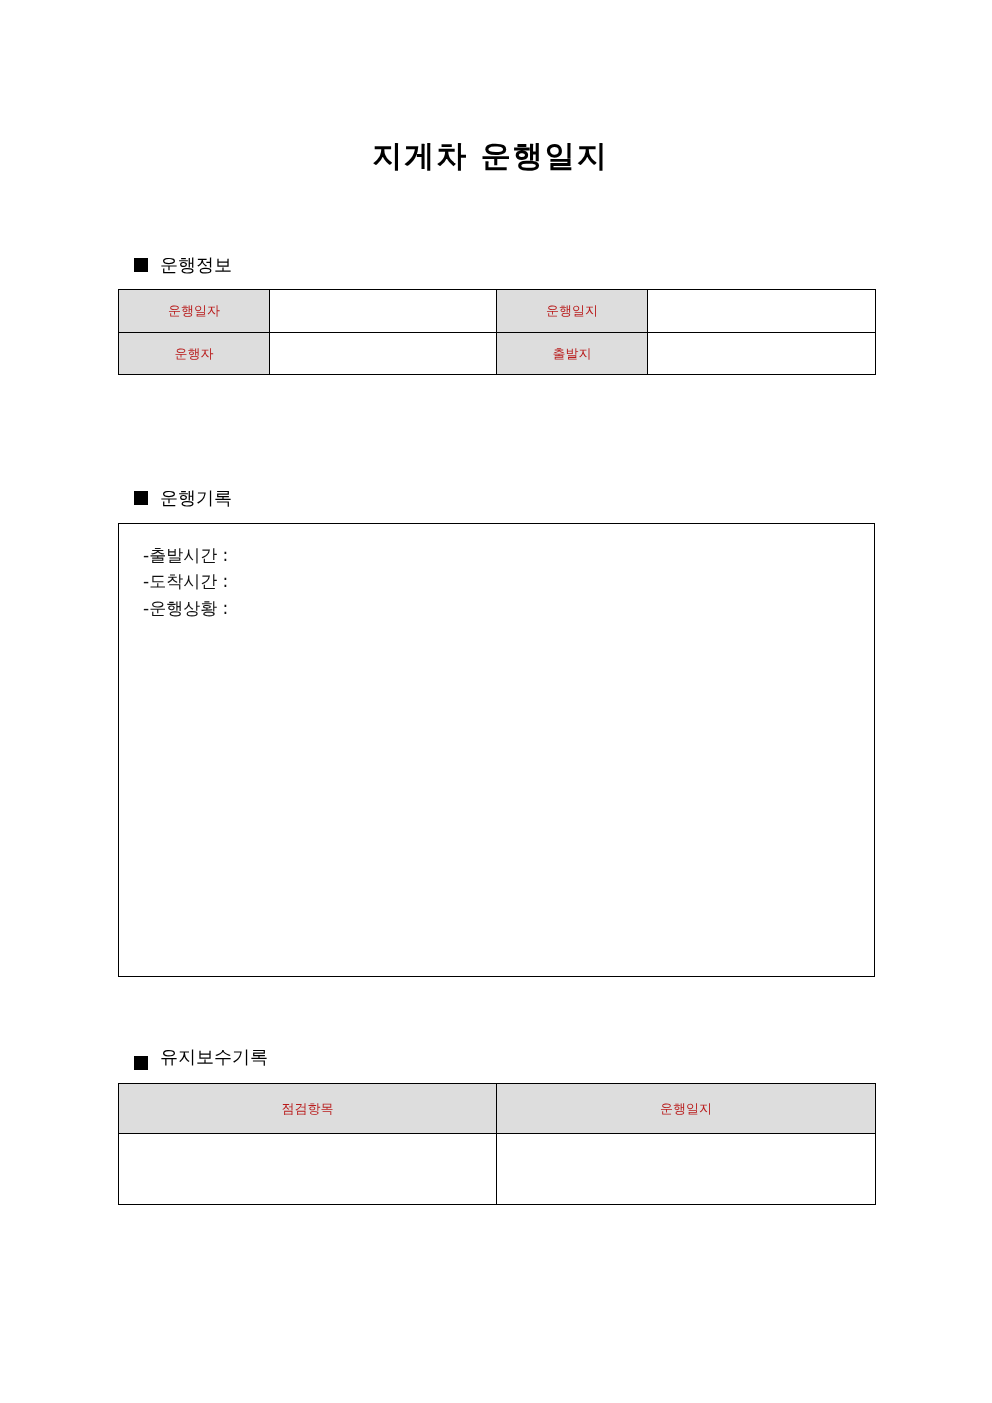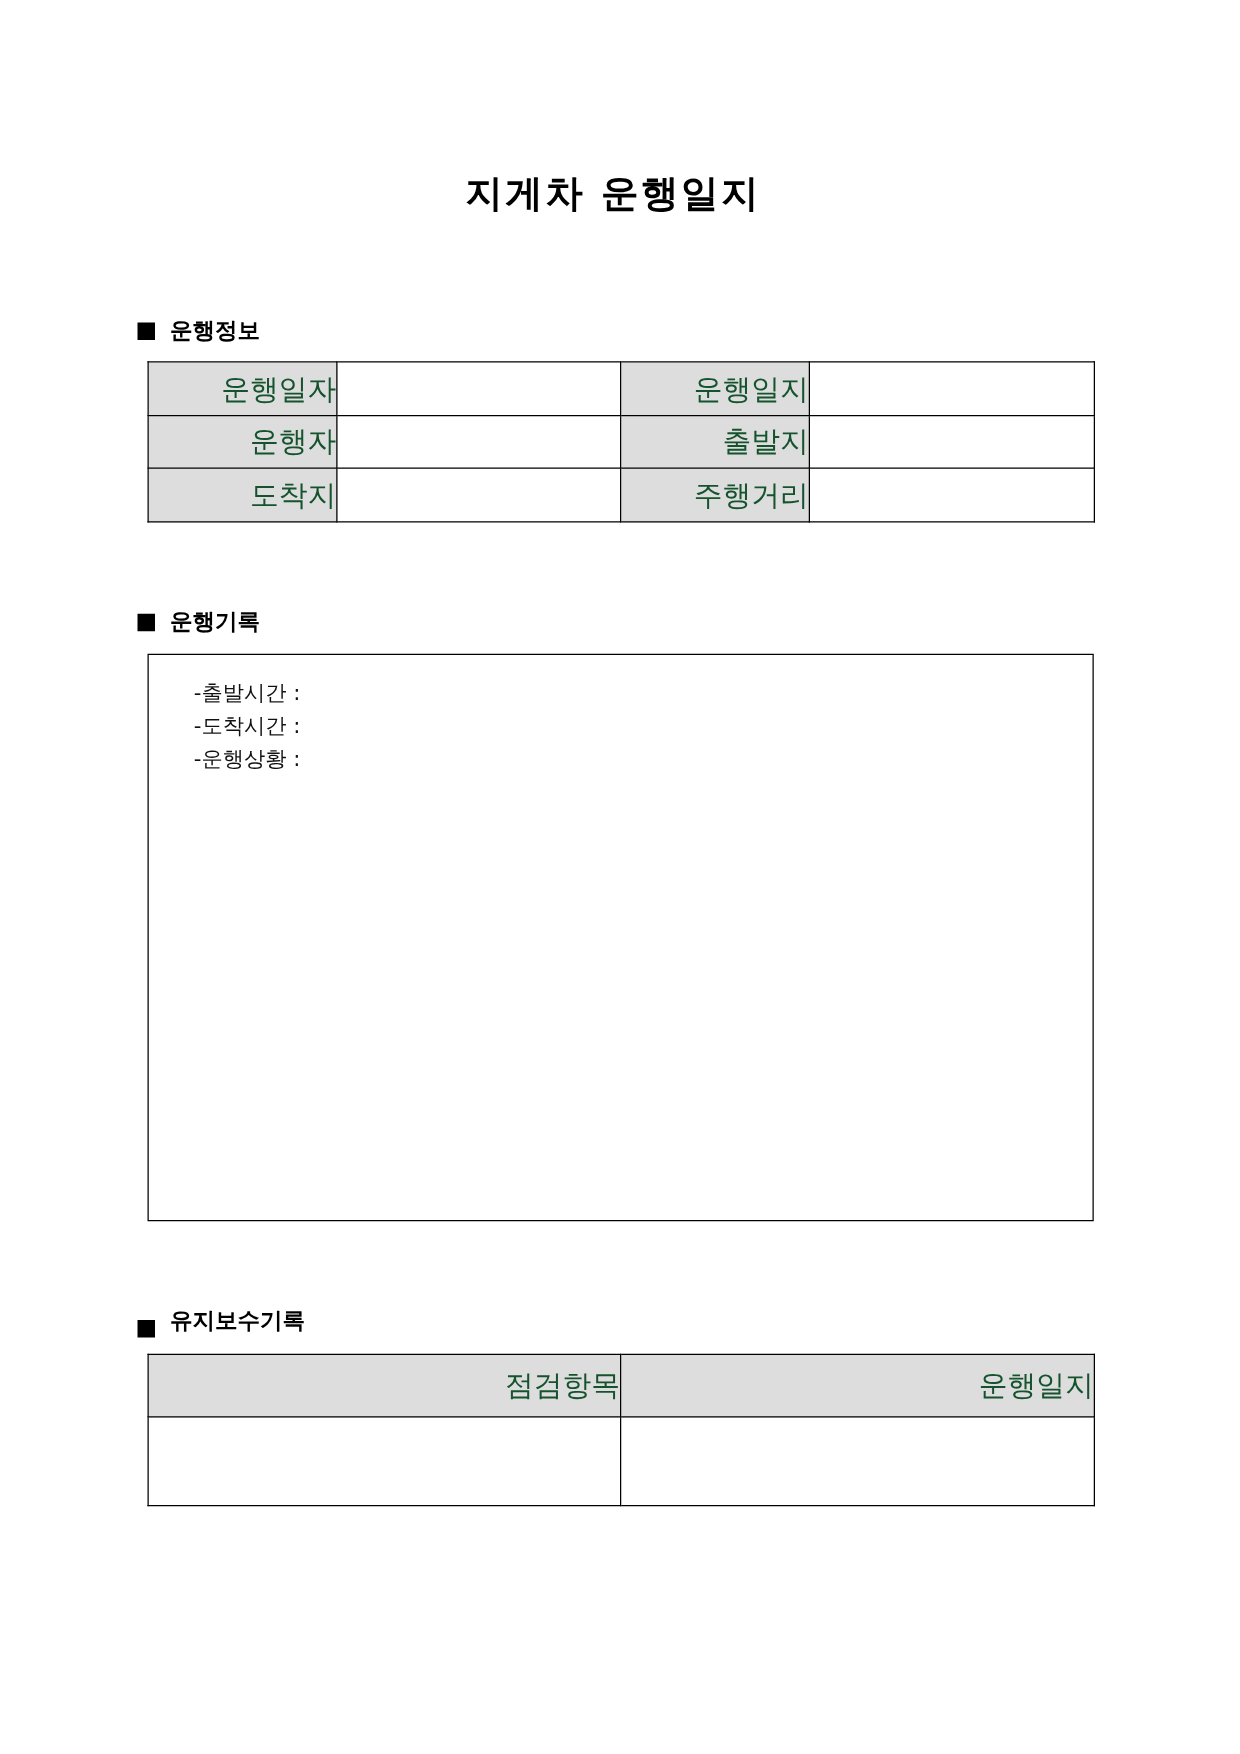--- a/index.html
+++ b/index.html
@@ -5,41 +5,41 @@
   html, body { margin: 0; padding: 0; background: #ffffff; }
   body {
     width: 992px; height: 1403px; position: relative; overflow: hidden;
     font-family: "DejaVu Sans", "Liberation Sans", sans-serif; color: #000;
   }
   .title {
     position: absolute; top: 134px; left: 0; width: 981px; text-align: center;
     font-size: 30px; font-weight: bold; letter-spacing: 2px; line-height: 44px;
   }
   .sec-head {
-    position: absolute; left: 110px; font-size: 18px; font-weight: bold; line-height: 26px;
+    position: absolute; left: 134px; font-size: 18px; font-weight: normal; line-height: 26px;
     display: flex; align-items: center;
   }
   .sq {
     display: inline-block; width: 14px; height: 14px; background: #000; margin-right: 12px;
   }
   table.grid {
     position: absolute; left: 118px; width: 757px; border-collapse: collapse;
     table-layout: fixed;
   }
   table.grid td {
-    border: 1.3px solid #000; font-size: 23px; text-align: right; padding: 0;
-    color: #14532d;
+    border: 1.3px solid #000; font-size: 13px; text-align: center; padding: 0;
+    color: #b91c1c;
   }
   td.lbl { background: #dddddd; }
   .box {
     position: absolute; left: 118px; top: 523px; width: 755px; height: 452px;
     border: 1.3px solid #000;
   }
   .box .line {
-    position: absolute; left: 36px; font-size: 17px; line-height: 26px; color: #111;
+    position: absolute; left: 24px; font-size: 17px; line-height: 26px; color: #111;
   }
 </style>
 </head>
 <body>
 
 <div class="title">지게차 운행일지</div>
 
 <div class="sec-head" style="top:252px;">
   <span class="sq"></span>
   <span>운행정보</span>
@@ -56,26 +56,20 @@
       <tr style="height:43px;">
     <td class="lbl">운행일자</td>
     <td></td>
     <td class="lbl">운행일지</td>
     <td></td>
   </tr>
   <tr style="height:42px;">
     <td class="lbl">운행자</td>
     <td></td>
     <td class="lbl">출발지</td>
-    <td></td>
-  </tr>
-  <tr style="height:43px;">
-    <td class="lbl">도착지</td>
-    <td></td>
-    <td class="lbl">주행거리</td>
     <td></td>
   </tr>
 </tbody>
   </table>
 
 <div class="sec-head" style="top:485px;">
   <span class="sq"></span>
   <span>운행기록</span>
 </div>
 

